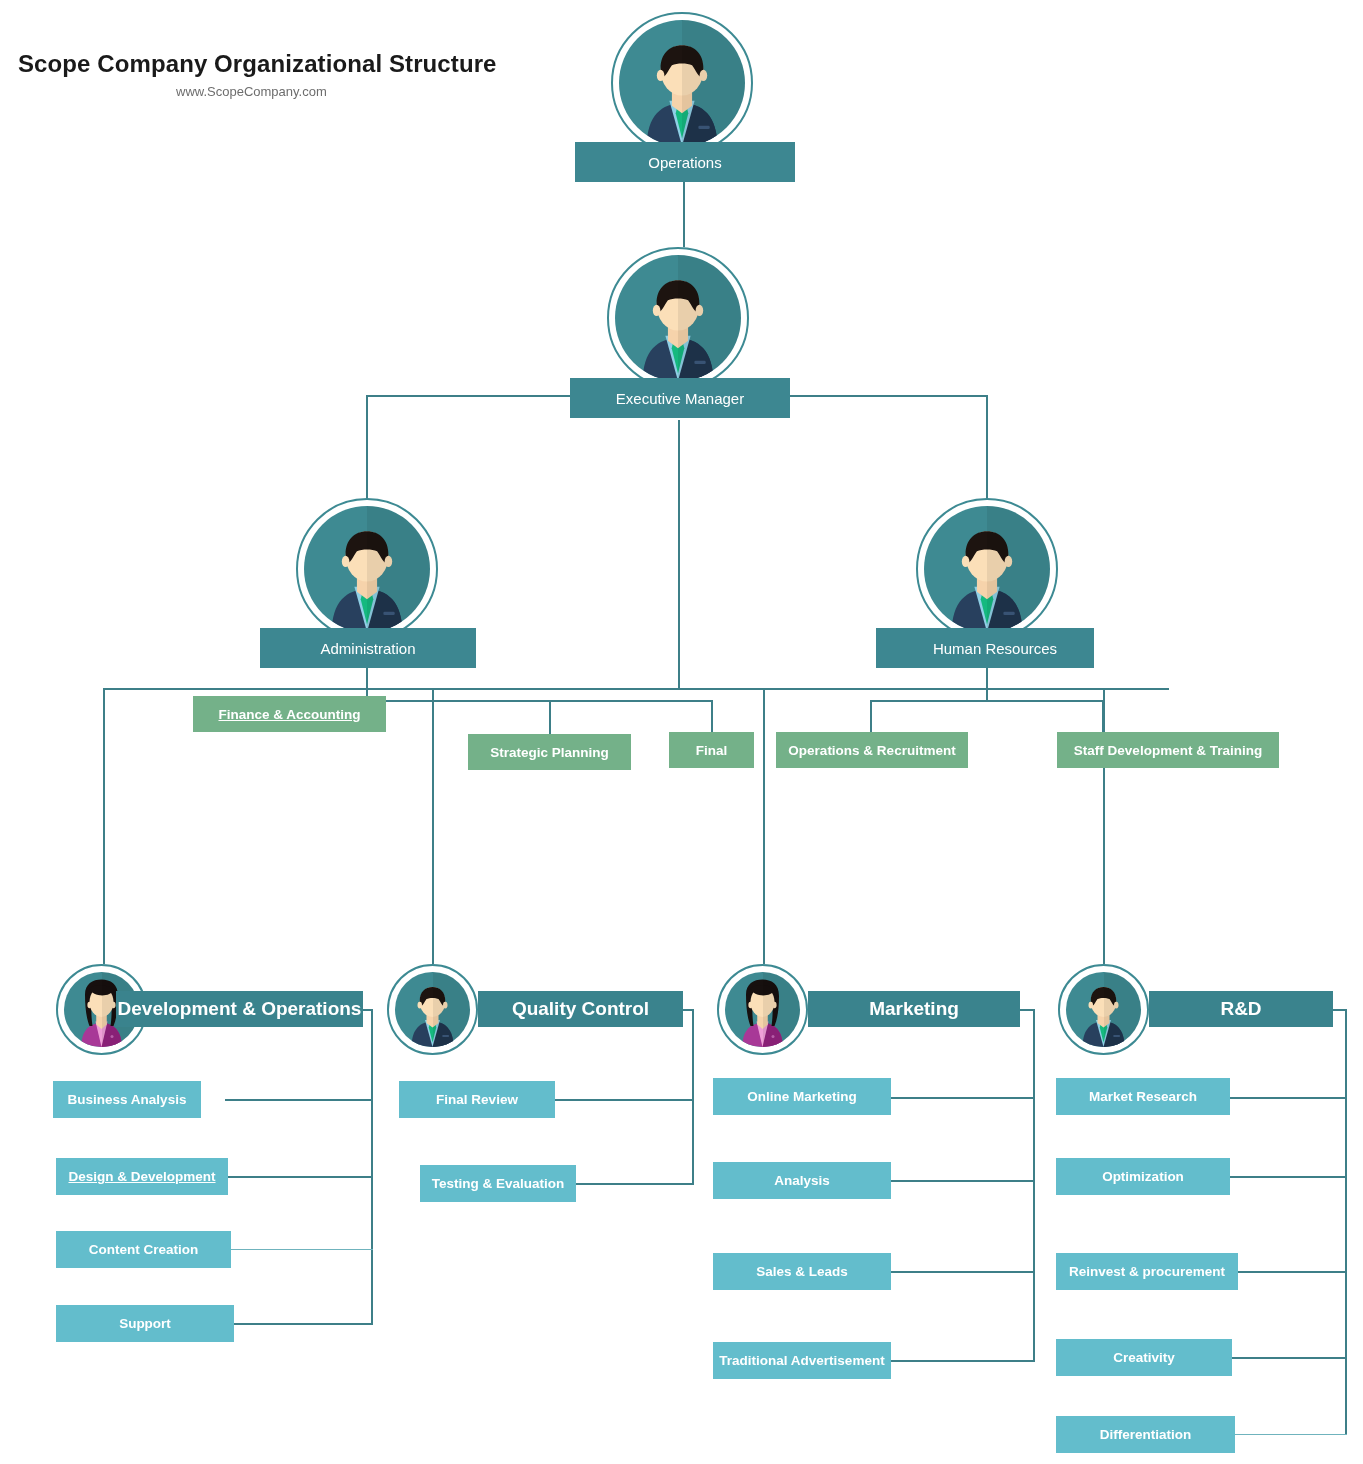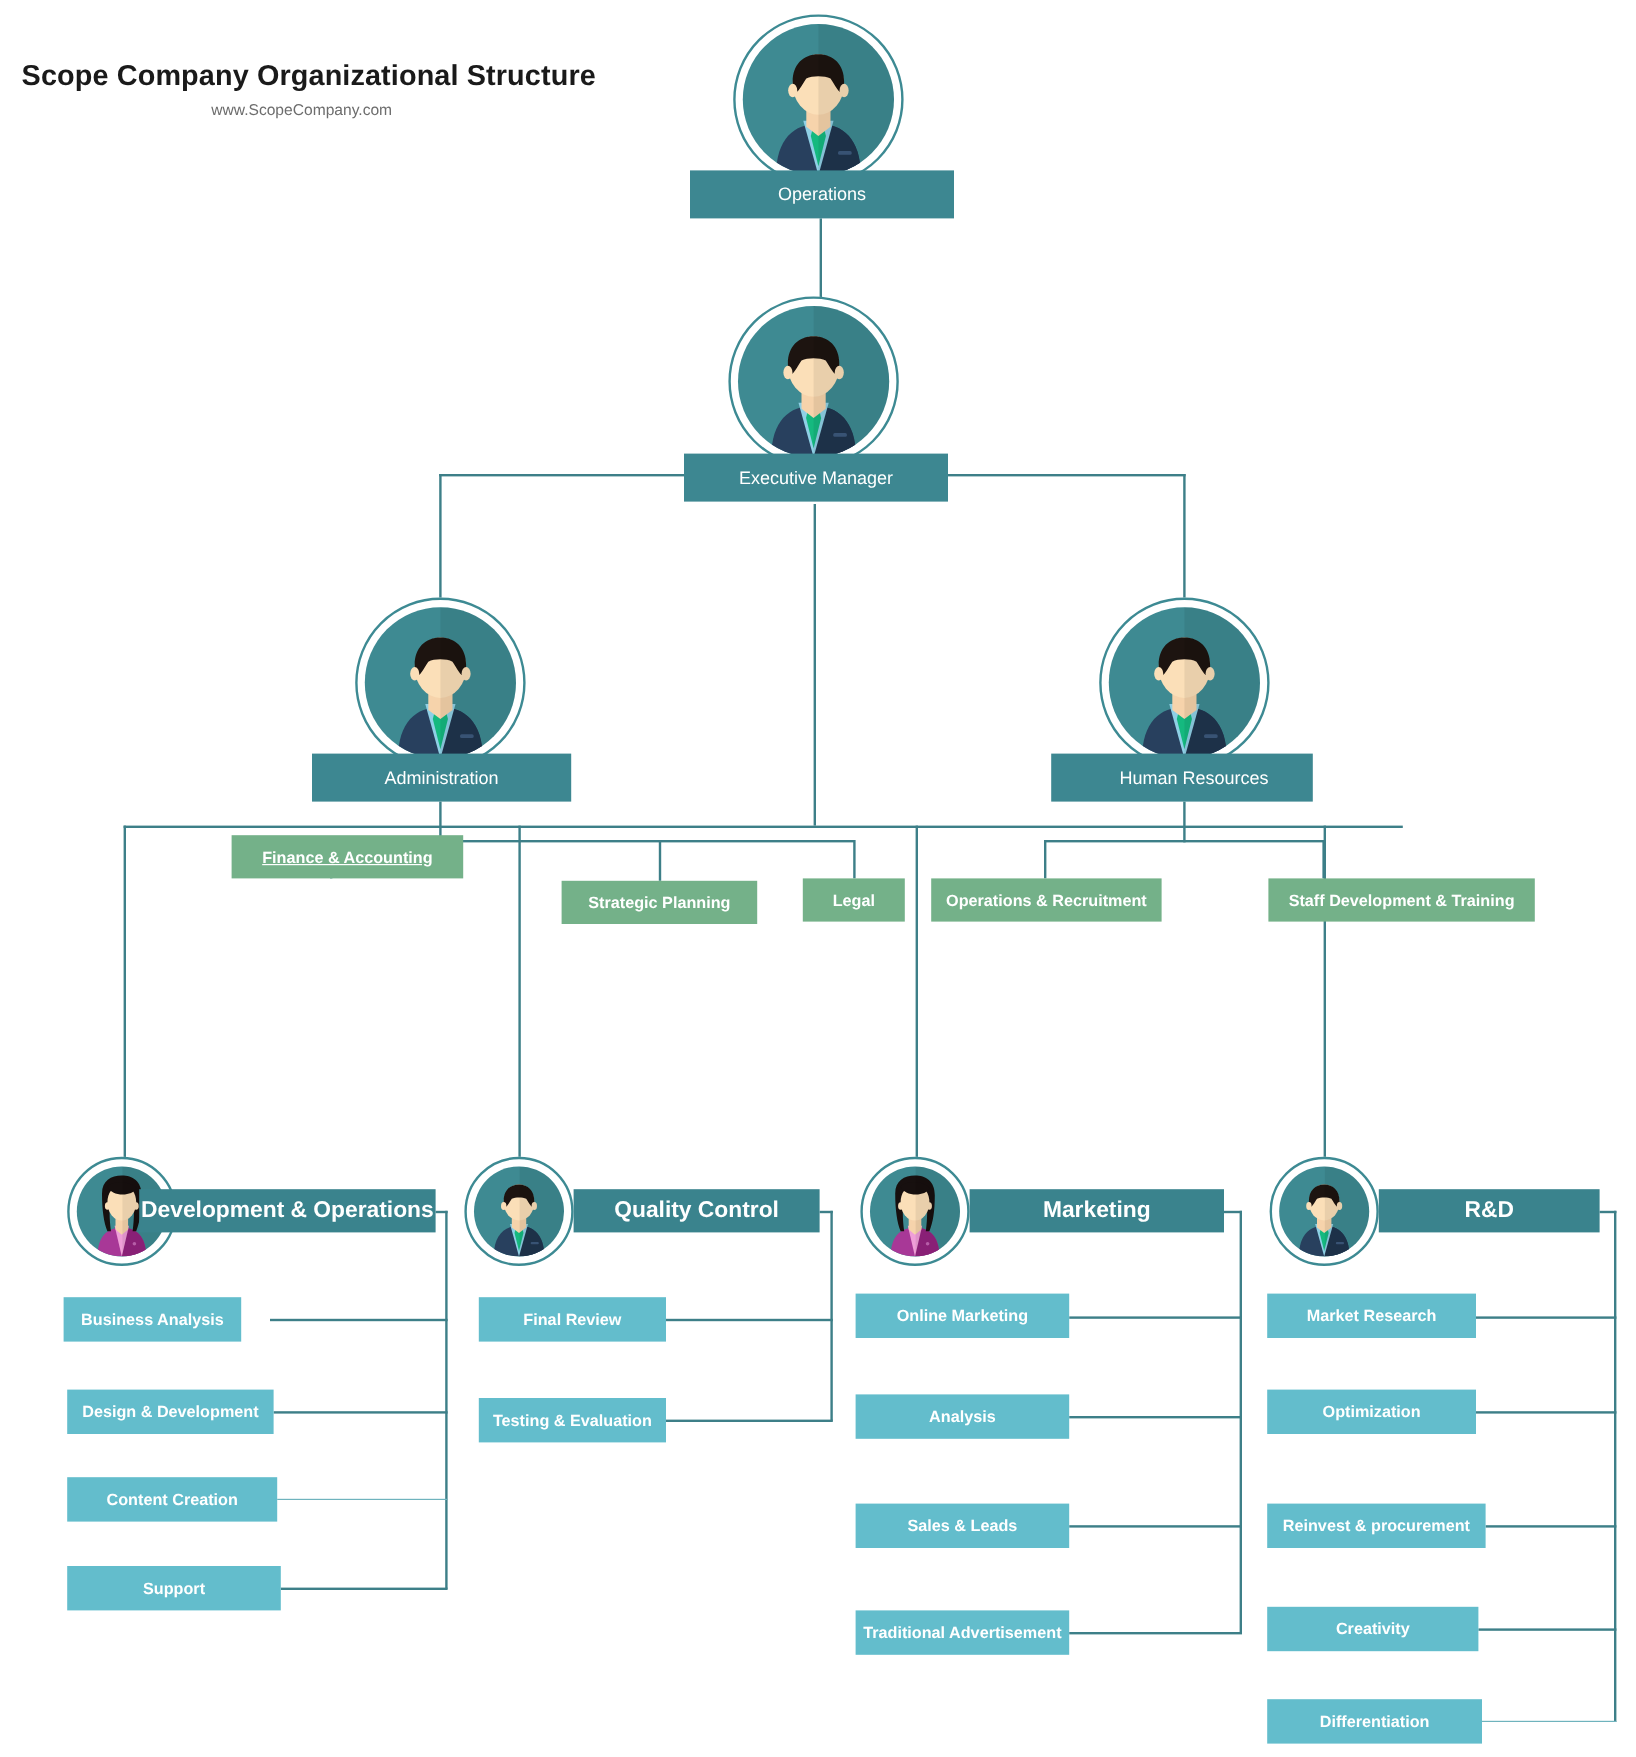--- a/index.html
+++ b/index.html
@@ -249,21 +249,21 @@
     <span class="lbl">Human Resources</span>
   </div>
 
   <div class="box green" style="left:193px;top:696px;width:193px;height:36px;text-decoration:underline;">
     <span class="lbl">Finance &amp; Accounting</span>
   </div>
   <div class="box green" style="left:468px;top:734px;width:163px;height:36px;">
     <span class="lbl">Strategic Planning</span>
   </div>
   <div class="box green" style="left:669px;top:732px;width:85px;height:36px;">
-    <span class="lbl">Legal</span>
+    <span class="lbl">Final</span>
   </div>
   <div class="box green" style="left:776px;top:732px;width:192px;height:36px;">
     <span class="lbl">Operations &amp; Recruitment</span>
   </div>
   <div class="box green" style="left:1057px;top:732px;width:222px;height:36px;">
     <span class="lbl">Staff Development &amp; Training</span>
   </div>
 
   <div class="avatar" style="left:56px;top:964px;width:91px;height:91px;">
     <div class="ring-out"></div>
@@ -283,21 +283,21 @@
       </svg>
       <div class="shade"></div>
     </div>
   </div>
   <div class="box teal-dark" style="left:116px;top:991px;width:247px;height:36px;">
     <span class="lbl">Development &amp; Operations</span>
   </div>
   <div class="box cyan" style="left:53px;top:1081px;width:148px;height:37px;">
     <span class="lbl">Business Analysis</span>
   </div>
-  <div class="box cyan" style="left:56px;top:1158px;width:172px;height:37px;">
+  <div class="box cyan" style="left:56px;top:1158px;width:172px;height:37px;text-decoration:underline;">
     <span class="lbl">Design &amp; Development</span>
   </div>
   <div class="box cyan" style="left:56px;top:1231px;width:175px;height:37px;">
     <span class="lbl">Content Creation</span>
   </div>
   <div class="box cyan" style="left:56px;top:1305px;width:178px;height:37px;">
     <span class="lbl">Support</span>
   </div>
 
   <div class="avatar" style="left:387px;top:964px;width:91px;height:91px;">
@@ -318,21 +318,21 @@
       </svg>
       <div class="shade"></div>
     </div>
   </div>
   <div class="box teal-dark" style="left:478px;top:991px;width:205px;height:36px;">
     <span class="lbl">Quality Control</span>
   </div>
   <div class="box cyan" style="left:399px;top:1081px;width:156px;height:37px;">
     <span class="lbl">Final Review</span>
   </div>
-  <div class="box cyan" style="left:399px;top:1165px;width:156px;height:37px;justify-content:center;">
+  <div class="box cyan" style="left:420px;top:1165px;width:156px;height:37px;justify-content:center;">
     <span class="lbl">Testing &amp; Evaluation</span>
   </div>
 
   <div class="avatar" style="left:717px;top:964px;width:91px;height:91px;">
     <div class="ring-out"></div>
       <div class="ring-in"></div>
     <div class="disc">
       <svg viewBox="0 0 100 100" preserveAspectRatio="xMidYMid slice">
         <path d="M23 100 C23 78 34 68 50 68 C66 68 77 78 77 100 Z" fill="#a83897"></path>
         <path d="M50 68 C66 68 77 78 77 100 L50 100 Z" fill="#94237f"></path>

